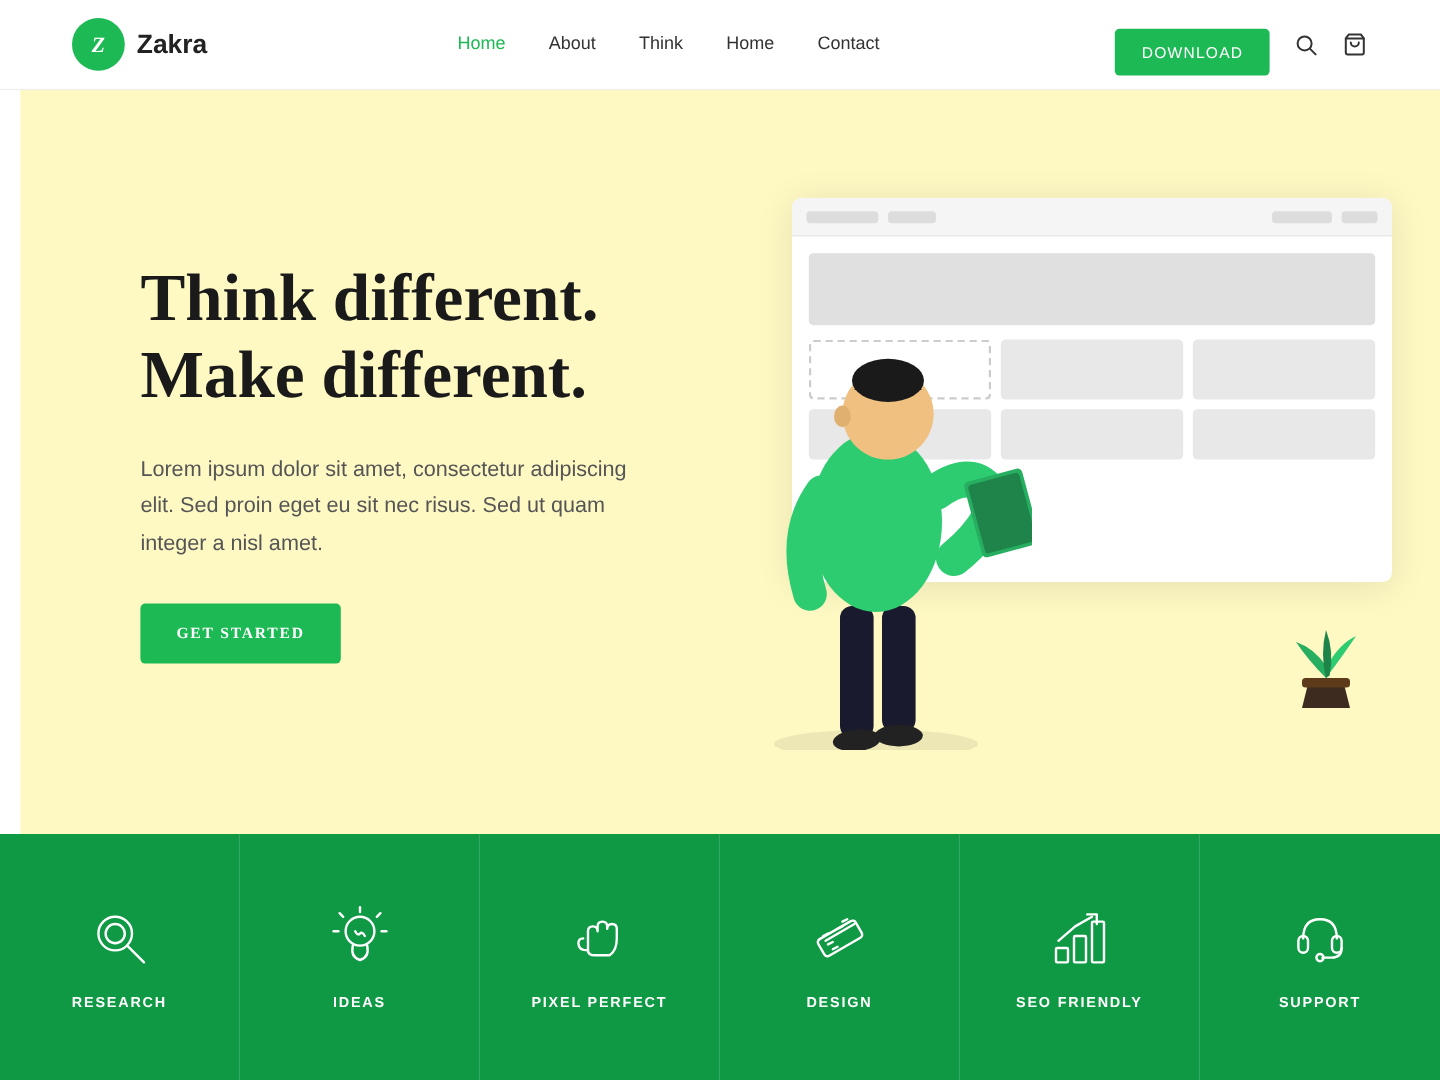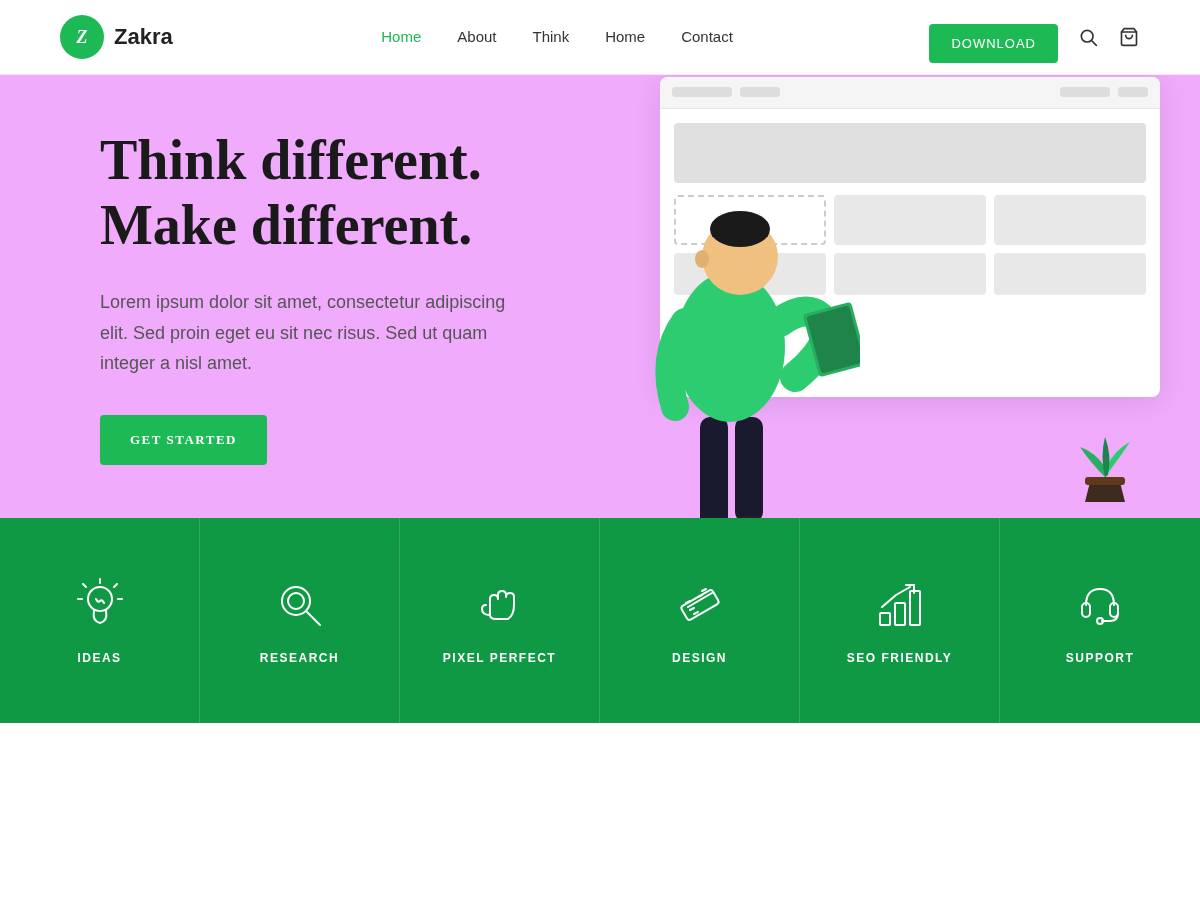--- a/index.html
+++ b/index.html
@@ -74,27 +74,28 @@
       margin-top: 12px;
     }
     .nav-icon {
       color: #333;
       font-size: 18px;
       cursor: pointer;
     }
 
     
     .hero {
-      background: #f0abfc;
-      height: 443px;
+      background: #fef9c3;
+      height: 620px;
       display: flex;
       align-items: center;
       padding: 0 60px 0 100px;
       position: relative;
       overflow: hidden;
+      margin-left: 17px;
     }
     .hero-content {
       max-width: 420px;
       z-index: 2;
     }
     .hero-title {
       font-size: 56px;
       font-weight: 800;
       color: #1a1a1a;
       line-height: 1.15;
@@ -335,48 +336,48 @@
       <path d="M35 50 Q30 30 35 10 Q42 28 38 48" fill="#1e8449"></path>
     </svg>
   </div>
 </section>
 
 <section class="features-bar">
 
   <div class="feature-item">
     <div class="feature-icon">
       <svg width="56" height="56" viewBox="0 0 56 56" fill="none" stroke="white" stroke-width="2" stroke-linecap="round" stroke-linejoin="round">
+        <circle cx="24" cy="24" r="14"></circle>
+        <line x1="34" y1="34" x2="48" y2="48"></line>
+        <circle cx="24" cy="24" r="8"></circle>
+      </svg>
+    </div>
+    <span class="feature-label">RESEARCH</span>
+  </div>
+
+  <div class="feature-item">
+    <div class="feature-icon">
+      <svg width="56" height="56" viewBox="0 0 56 56" fill="none" stroke="white" stroke-width="2" stroke-linecap="round" stroke-linejoin="round">
         <circle cx="28" cy="22" r="12"></circle>
         <path d="M22 34 Q20 44 28 46 Q36 44 34 34"></path>
         <line x1="28" y1="6" x2="28" y2="2"></line>
         <line x1="42" y1="10" x2="45" y2="7"></line>
         <line x1="14" y1="10" x2="11" y2="7"></line>
         <line x1="46" y1="22" x2="50" y2="22"></line>
         <line x1="10" y1="22" x2="6" y2="22"></line>
 
         <path d="M24 22 Q26 26 28 24 Q30 22 32 26" fill="none"></path>
       </svg>
     </div>
     <span class="feature-label">IDEAS</span>
   </div>
 
   <div class="feature-item">
     <div class="feature-icon">
       <svg width="56" height="56" viewBox="0 0 56 56" fill="none" stroke="white" stroke-width="2" stroke-linecap="round" stroke-linejoin="round">
-        <circle cx="24" cy="24" r="14"></circle>
-        <line x1="34" y1="34" x2="48" y2="48"></line>
-        <circle cx="24" cy="24" r="8"></circle>
-      </svg>
-    </div>
-    <span class="feature-label">RESEARCH</span>
-  </div>
-
-  <div class="feature-item">
-    <div class="feature-icon">
-      <svg width="56" height="56" viewBox="0 0 56 56" fill="none" stroke="white" stroke-width="2" stroke-linecap="round" stroke-linejoin="round">
 
         <path d="M18 38 L18 22 Q18 18 22 18 Q26 18 26 22 L26 18 Q26 14 30 14 Q34 14 34 18 L34 20 Q34 16 38 16 Q42 16 42 20 L42 28 Q42 38 36 42 L24 42 Q18 42 18 38 Z"></path>
         <path d="M14 28 Q10 28 10 32 Q10 38 18 38"></path>
       </svg>
     </div>
     <span class="feature-label">PIXEL PERFECT</span>
   </div>
 
   <div class="feature-item">
     <div class="feature-icon">

